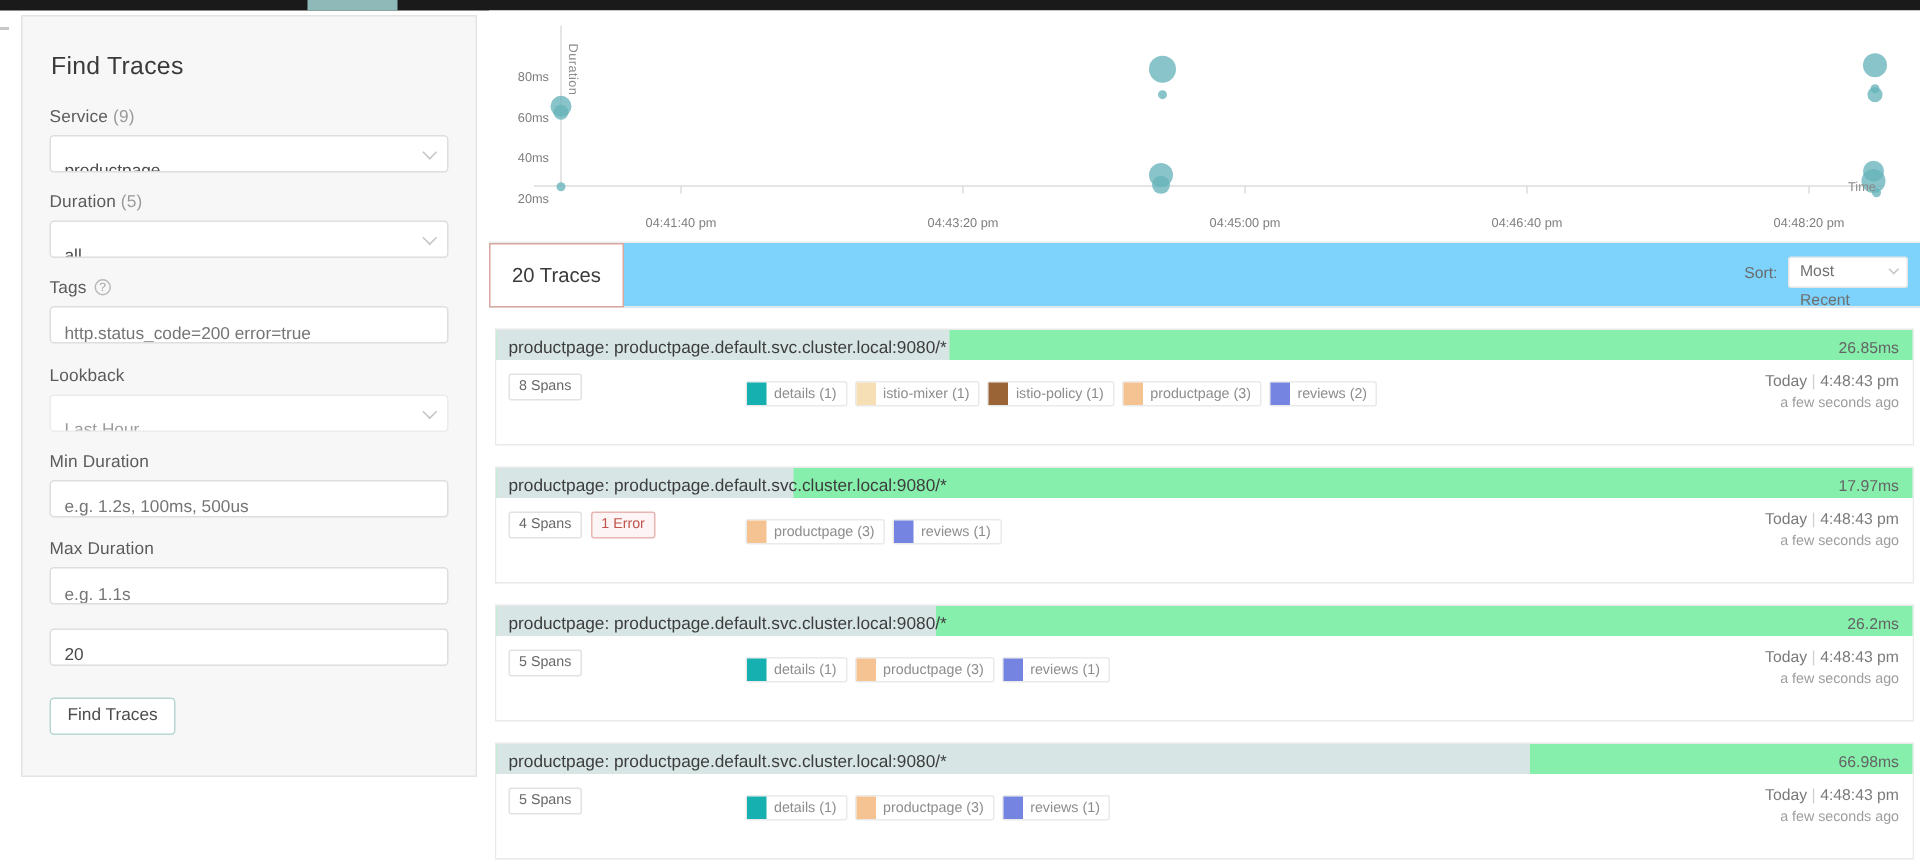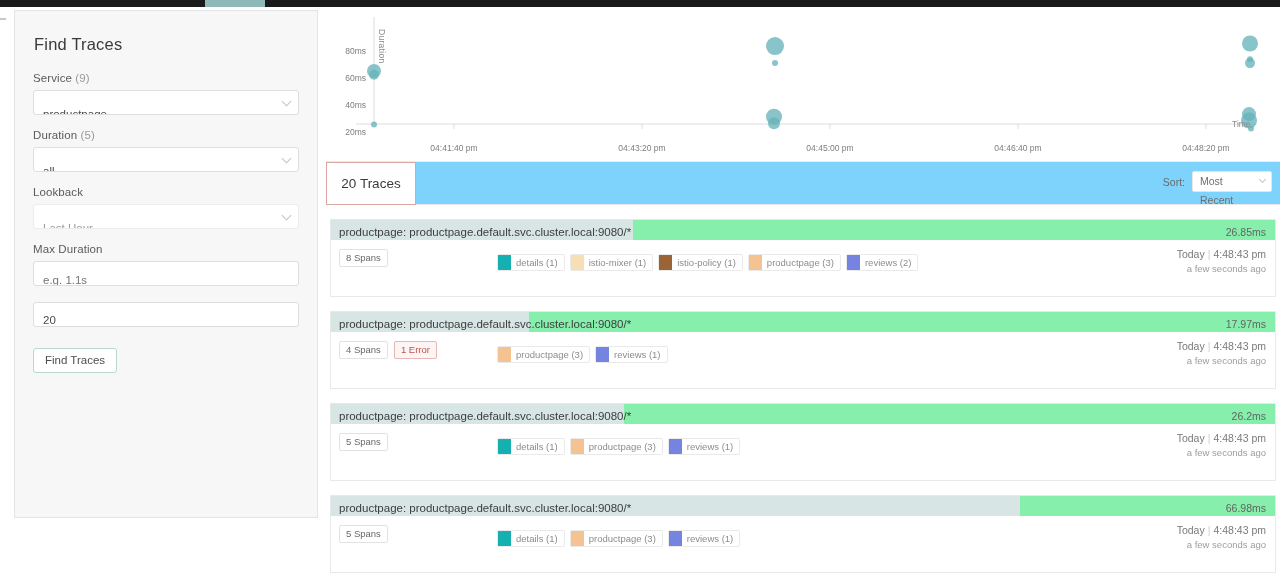--- a/index.html
+++ b/index.html
@@ -183,29 +183,40 @@
       <div class="field-label">
         <span>Duration</span>
         <span class="count">(5)</span>
       </div>
       <div class="ctl">
         <span>all</span>
         <span class="caret"></span>
       </div>
     </div>
 
+    <div class="field">
+      <div class="field-label">
+        <span>Tags</span>
+        <span class="help-icon">?</span>
+      </div>
+      <input class="ctl placeholder" value="" placeholder="http.status_code=200 error=true" style="">
+    </div>
 
     <div class="field">
       <div class="field-label">Lookback</div>
       <div class="ctl soft noborder">
         <span>Last Hour</span>
         <span class="caret"></span>
       </div>
     </div>
 
+    <div class="field">
+      <div class="field-label">Min Duration</div>
+      <input class="ctl placeholder" value="" placeholder="e.g. 1.2s, 100ms, 500us" style="">
+    </div>
 
     <div class="field">
       <div class="field-label">Max Duration</div>
       <input class="ctl placeholder" value="" placeholder="e.g. 1.1s" style="">
     </div>
 
     <div class="field">
       <input class="ctl" value="20" style="">
     </div>
 

